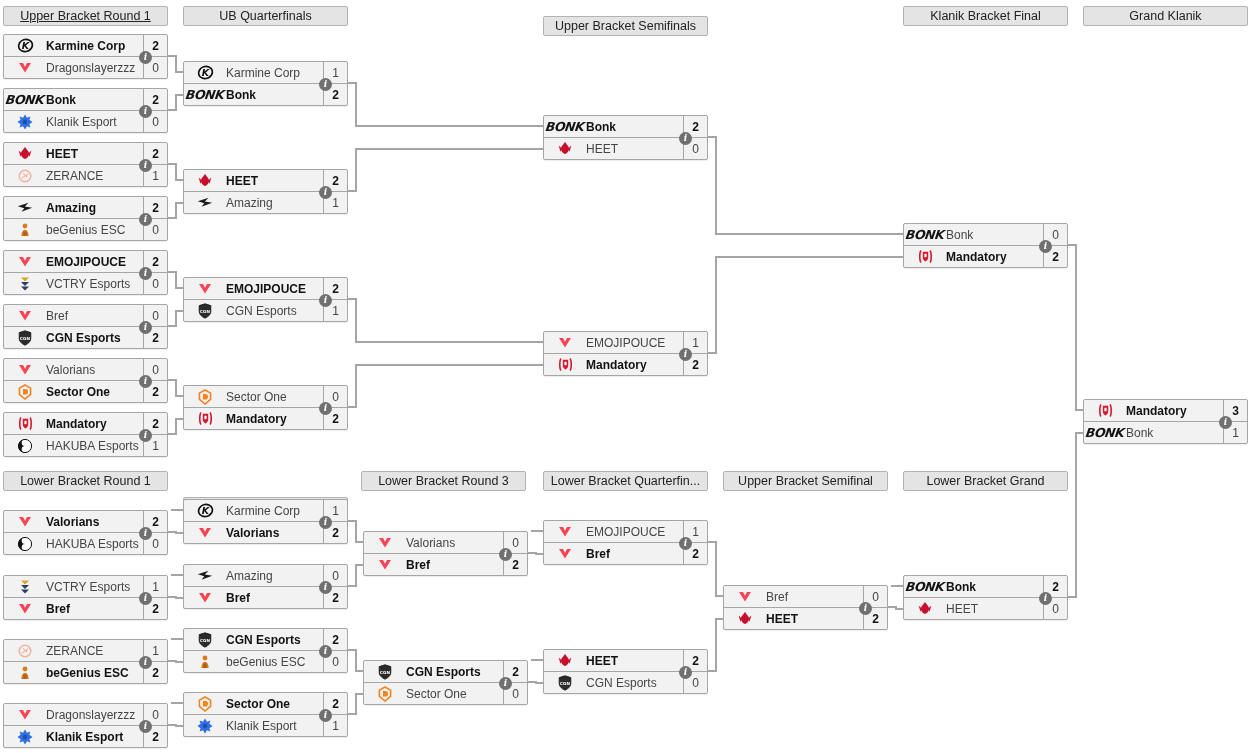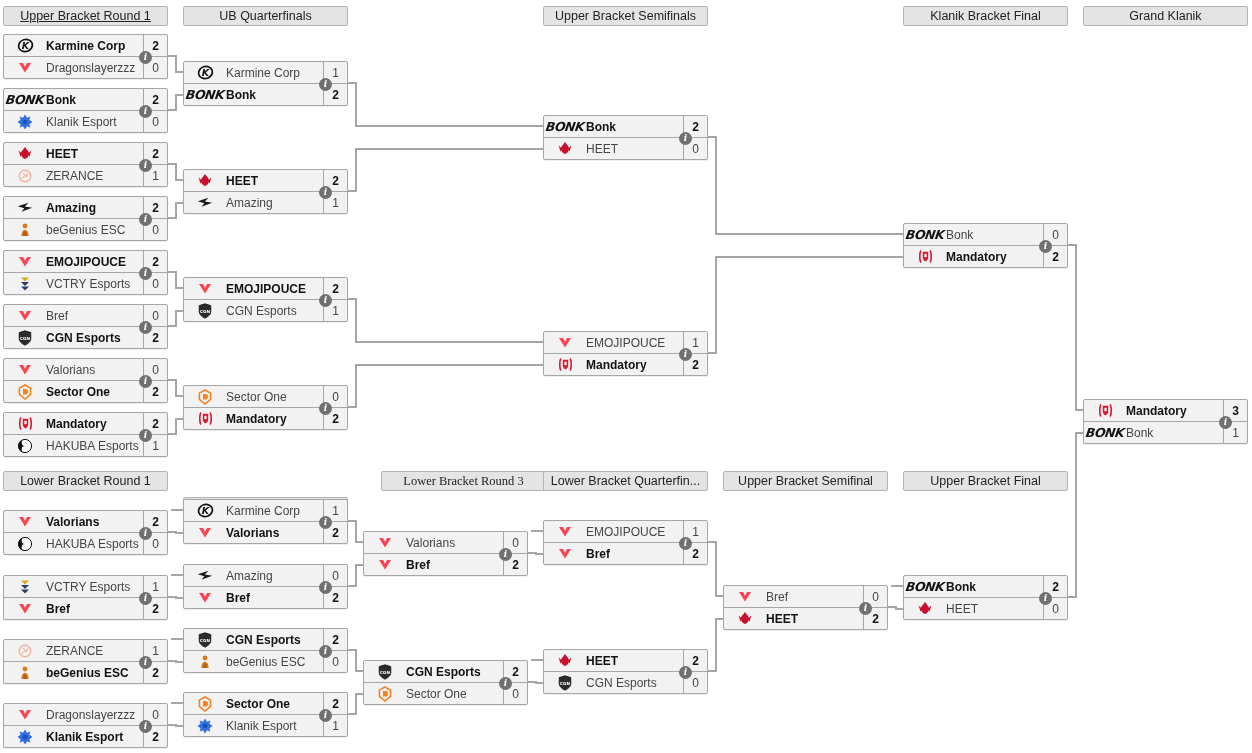--- a/index.html
+++ b/index.html
@@ -49,46 +49,46 @@
 </head>
 <body>
 
 <div id="stage">
     <div class="round-header" style="left: 3px; top: 6px; text-decoration: underline;">
     <span>Upper Bracket Round 1</span>
   </div>
     <div class="round-header" style="left: 183px; top: 6px;">
     <span>UB Quarterfinals</span>
   </div>
-    <div class="round-header" style="left: 543px; top: 6px; text-align: center;">
+    <div class="round-header" style="left: 543px; top: 16px; text-align: center;">
     <span>Upper Bracket Semifinals</span>
   </div>
     <div class="round-header" style="left: 903px; top: 6px;">
     <span>Klanik Bracket Final</span>
   </div>
     <div class="round-header" style="left: 1083px; top: 6px;">
     <span>Grand Klanik</span>
   </div>
     <div class="round-header" style="left: 3px; top: 471px;">
     <span>Lower Bracket Round 1</span>
   </div>
     <div class="round-header" style="left: 183px; top: 497px;">
     <span>Lower Bracket Round 2</span>
   </div>
-    <div class="round-header" style="left: 381px; top: 471px; font-family: Liberation Serif, serif;">
+    <div class="round-header" style="left: 361px; top: 471px;">
     <span>Lower Bracket Round 3</span>
   </div>
     <div class="round-header" style="left: 543px; top: 471px; align-items: center;">
     <span>Lower Bracket Quarterfin...</span>
   </div>
     <div class="round-header" style="left: 723px; top: 471px;">
     <span>Upper Bracket Semifinal</span>
   </div>
     <div class="round-header" style="left: 903px; top: 471px;">
-    <span>Upper Bracket Final</span>
+    <span>Lower Bracket Grand</span>
   </div>
     <div class="match" style="left: 3px; top: 34px;">
     <div class="team-row winner">
       <span class="logo">
           <svg width="17" height="17" viewBox="0 0 17 17">
             <ellipse cx="8.5" cy="8.5" rx="7" ry="6" fill="none" stroke="#111" stroke-width="1.7" transform="rotate(-18 8.5 8.5)"></ellipse>
             <text x="8.5" y="12" font-size="9.5" font-weight="bold" font-style="italic" fill="#111" text-anchor="middle" font-family="DejaVu Sans,sans-serif">K</text>
           </svg>
         </span>
       <span class="name">Karmine Corp</span>

